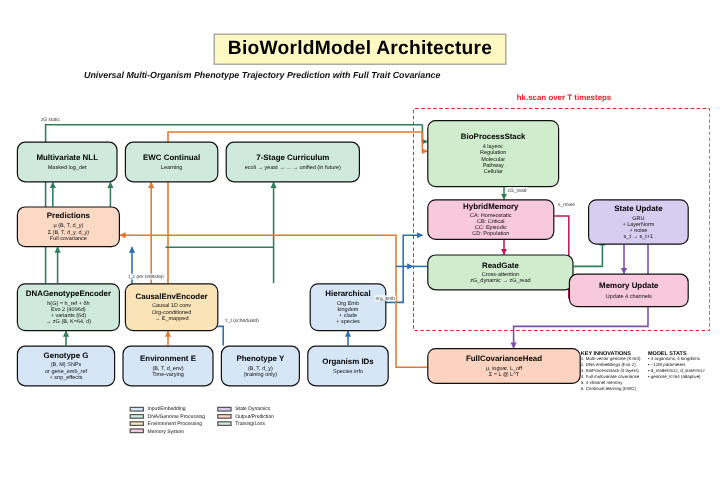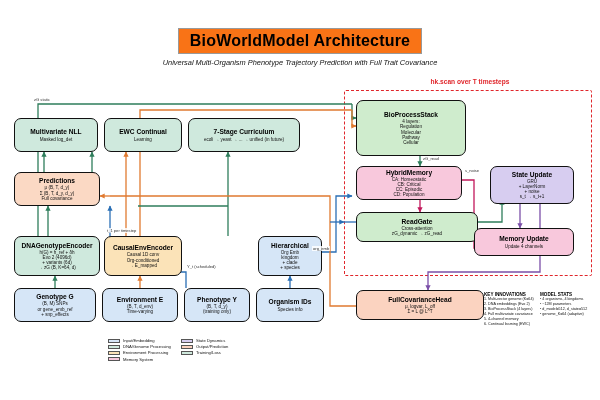--- a/index.html
+++ b/index.html
@@ -7,27 +7,27 @@
   body {
     width:600px; height:400px; background:#ffffff;
     font-family:"Liberation Sans", sans-serif;
     position:relative; overflow:hidden;
   }
   #canvas { position:absolute; left:0; top:0; width:600px; height:400px; }
   svg.wires { position:absolute; left:0; top:0; width:600px; height:400px; pointer-events:none; }
 
   .title-box {
     position:absolute; left:178px; top:28px; width:244px; height:26px;
-    border:1px solid #999; background:#f97316;
+    border:1px solid #999; background:#fef9c3;
     display:flex; align-items:center; justify-content:center;
     font-size:16px; font-weight:bold; letter-spacing:0.2px; color:#000;
   }
   .subtitle {
     position:absolute; left:70px; top:58px; width:460px;
-    text-align:center; font-size:7.4px; font-style:italic; font-weight:normal; color:#111;
+    font-size:7.4px; font-style:italic; font-weight:bold; color:#111;
   }
 
   .node {
     position:absolute; border:1.6px solid #111; border-radius:7px;
     display:flex; flex-direction:column; align-items:center; justify-content:center;
     text-align:center; padding:2px 3px; line-height:1.12;
   }
   .node .t { font-size:6.6px; font-weight:bold; color:#000; margin-bottom:1px; }
   .node .l { font-size:4.6px; color:#111; }
 

